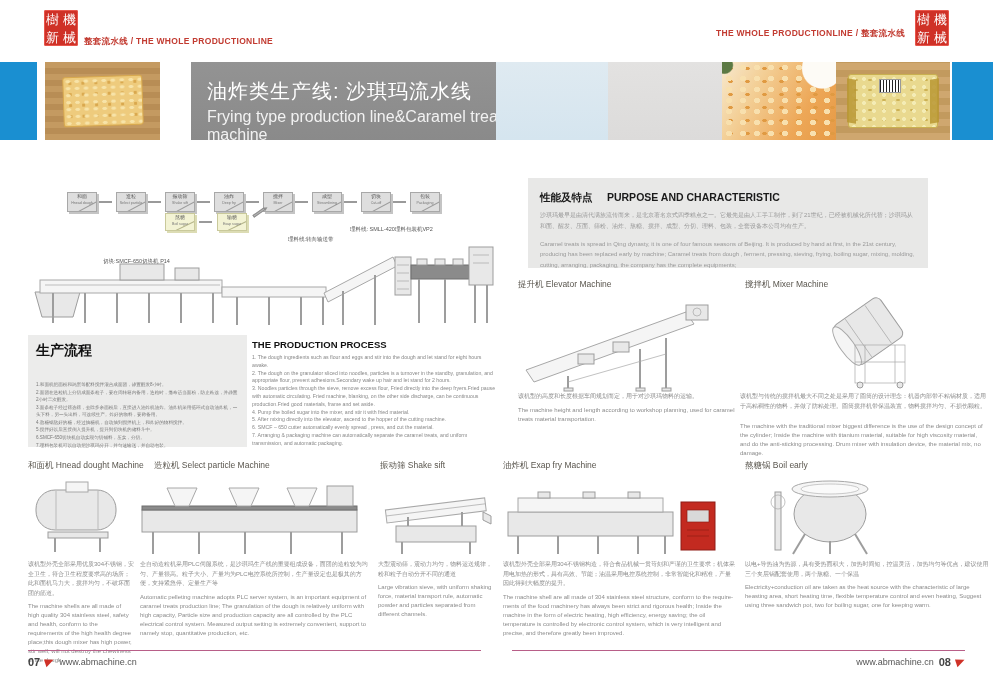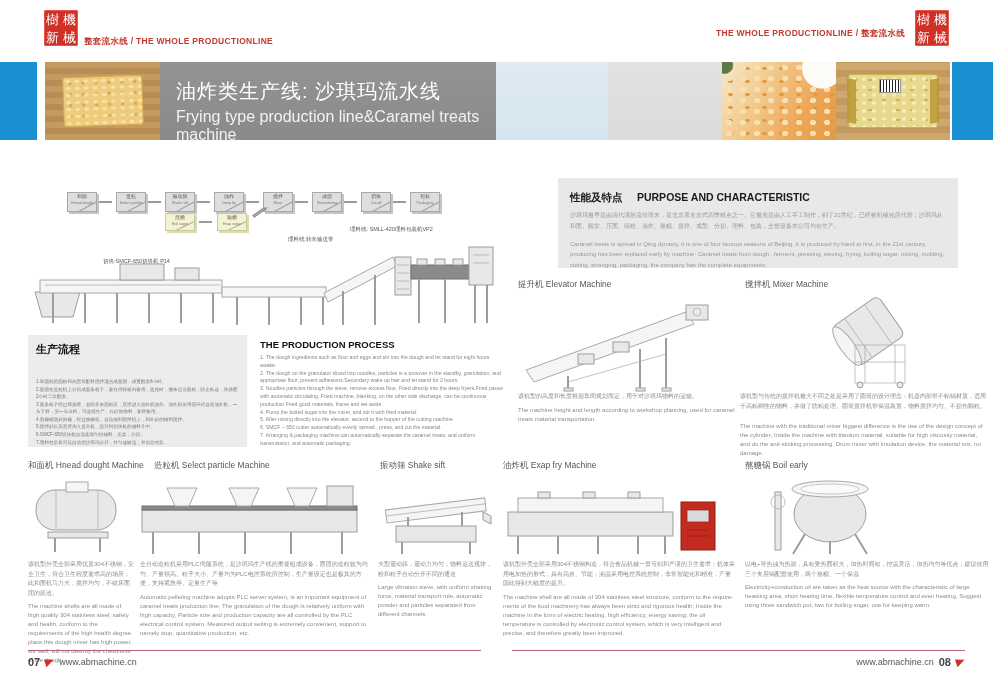--- a/index.html
+++ b/index.html
@@ -10,21 +10,21 @@
 
   
   .seal { width:34px; height:36px; background:#cf3127; border-radius:2px; display:grid;
           grid-template-columns:1fr 1fr; align-items:center; justify-items:center;
           font-family:"DejaVu Serif", serif; color:#fff; font-size:13px; line-height:1;
           box-shadow:inset 0 0 0 1px #e8564c; }
   .tagline { font-size:8.5px; font-weight:bold; color:#c23b31; letter-spacing:.3px; }
 
   
   .blueblock { background:#1a8fd1; }
-  .banner-gray { background:linear-gradient(180deg,#939393,#8a8a8a); color:#fff; padding:16px 0 0 16px; }
+  .banner-gray { background:linear-gradient(180deg,#939393,#8a8a8a); color:#fff; padding:16px 0 0 16px;margin-left:31px; }
   .banner-title { font-size:20px; letter-spacing:1px; }
   .banner-sub { font-size:16px; margin-top:3px; font-weight:400; color:#f2f2f2; }
   .band-lb { background:linear-gradient(180deg,#dfeaf1,#d5e5ef); }
   .band-lg { background:linear-gradient(180deg,#e3e2e1,#dcdbda); }
   .photo-wood { background:repeating-linear-gradient(0deg,#c49a61 0 6px,#b88d55 6px 12px); overflow:hidden; }
   .treat { position:absolute; left:18px; top:14px; width:80px; height:50px; background:#eecb7d;
            border:1px solid #d8a94e; border-radius:3px; transform:rotate(-2deg);
            background-image:radial-gradient(#f7e3a8 2px, transparent 2.5px),radial-gradient(#d9a84e 1.5px, transparent 2px);
            background-size:9px 7px,13px 11px; }
   .photo-closeup { background:
@@ -57,41 +57,41 @@
   .sugarbox:before { content:""; position:absolute; left:-4px; top:12px; width:44px; height:1px; background:#b5b58a; transform:rotate(-26deg); }
   .sugardash { position:absolute; top:221px; width:13px; height:2px; background:#9a9a9a; }
   .pencil { position:absolute; left:252px; top:211px; width:14px; height:3px; background:#b9b9b9; border:1px solid #8f8f8f;
             transform:rotate(-35deg); }
   .pencil:after { content:""; position:absolute; right:-4px; top:-1px; border-left:4px solid #8f8f8f;
             border-top:2px solid transparent; border-bottom:2px solid transparent; }
 
   .diag-label { position:absolute; font-size:5.5px; color:#555; }
 
   
-  .purpose-box { left:528px; top:178px; width:400px; height:90px; background:#e8e8e7; padding:9px 12px;margin-left:30px; }
+  .purpose-box { left:528px; top:178px; width:400px; height:90px; background:#e8e8e7; padding:9px 12px; }
   .purpose-title-cn { font-size:10.5px; font-weight:bold; color:#1a1a1a; }
   .purpose-title-en { font-size:10.5px; font-weight:bold; color:#1a1a1a; margin-left:10px; }
   .purpose-cn { margin-top:5px; font-size:6px; color:#999; line-height:1.9; }
   .purpose-en { margin-top:6px; font-size:6px; color:#999; line-height:1.75; }
 
   
   .mcaption { position:absolute; font-size:8.5px; color:#5a564e; }
   .mdesc-cn { font-size:6px; color:#8c8c8c; line-height:1.6; }
   .mdesc-en { font-size:6px; color:#8c8c8c; line-height:1.5; margin-top:4px; }
   svg .met { fill:#e8e8e8; stroke:#9d9d9d; stroke-width:1; }
   svg .met2 { fill:#f5f5f5; stroke:#a8a8a8; stroke-width:1; }
   svg .dark { fill:#8b8b8b; stroke:#6f6f6f; stroke-width:1; }
   svg .leg { stroke:#9d9d9d; stroke-width:2; }
   svg .thin { stroke:#a8a8a8; stroke-width:.7; fill:none; }
 
   
   .proc-cn-box { left:28px; top:335px; width:219px; height:112px; background:#ececeb; padding:7px 8px; }
-  .proc-cn-title { font-size:11px; font-weight:bold; color:#111; margin-bottom:21px; }
+  .proc-cn-title { font-size:14px; font-weight:bold; color:#111; margin-bottom:21px; }
   .proc-cn-box p { font-size:4.6px; color:#777; line-height:1.65; }
-  .proc-en-box { left:260px; top:335px; width:246px; height:112px; padding:4px 0; }
+  .proc-en-box { left:252px; top:335px; width:246px; height:112px; padding:4px 0; }
   .proc-en-title { font-size:9.5px; font-weight:bold; color:#111; margin-bottom:4px; }
   .proc-en-box p { font-size:5.2px; color:#888; line-height:1.5; }
 
   
   .footline { position:absolute; top:650px; height:1px; background:#b85f88; }
   .footer { position:absolute; top:656px; display:flex; align-items:center; gap:5px; font-size:9px; color:#555; }
   .pageno { font-weight:bold; font-size:11px; color:#444; }
   .plane { width:0; height:0; border-left:9px solid #cf3127; border-top:3px solid transparent; border-bottom:5px solid transparent; transform:rotate(-18deg); }
 </style>
 </head>

